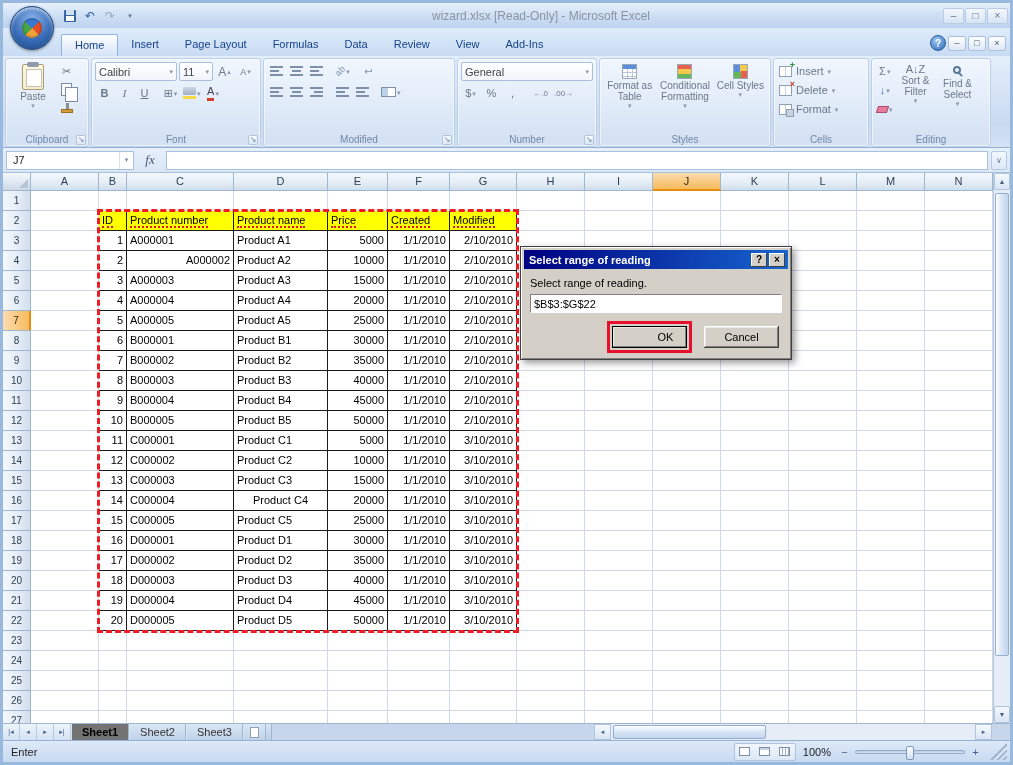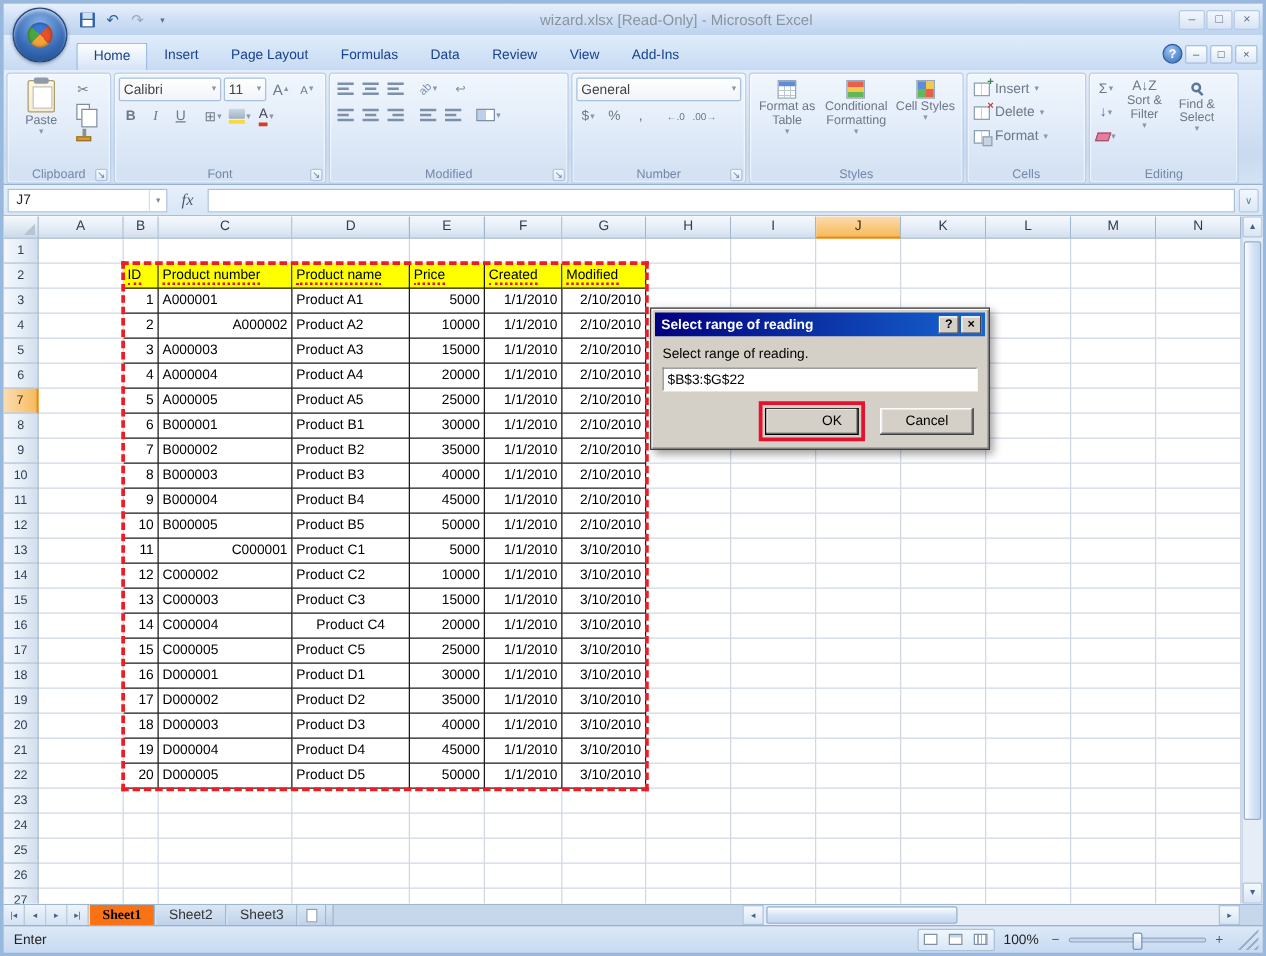--- a/index.html
+++ b/index.html
@@ -137,21 +137,21 @@
   .dlg-input {width:100%; height:19px; border:1px solid; border-color:#808080 #fff #fff #808080; background:#fff; font-size:11px; padding:0 3px; font-family:"Liberation Sans",sans-serif; outline:none; color:#000;}
   .dlg-buttons {display:flex; justify-content:flex-end; gap:17px; margin-top:13px; padding-right:3px;}
   .win-btn {width:75px; height:22px; border:0; background:#d4d0c8; font-size:11px; color:#000; font-family:"Liberation Sans",sans-serif;
         box-shadow:inset -1px -1px 0 #404040, inset 1px 1px 0 #fff, inset -2px -2px 0 #808080, inset 2px 2px 0 #ece9e2;}
   .win-btn.ok {outline:3px solid #e8112d; outline-offset:2px; box-shadow:inset 0 0 0 1px #000, inset -2px -2px 0 #808080, inset 2px 2px 0 #ece9e2;padding-left:32px;}
 
   
   .sheetbar {height:17px; flex:none; background:#c6d7ec; border-top:1px solid #9eb6ce; display:flex; align-items:stretch;}
   .snav {width:17px; display:flex; align-items:center; justify-content:center; font-size:7px; color:#44618c; background:linear-gradient(#eef4fb,#d4e2f2); border-right:1px solid #b9cbe0;}
   .stab {padding:0 10px; display:flex; align-items:center; color:#333; background:linear-gradient(#dbe7f5,#bfd2e9); border-right:1px solid #9eb6ce; border-left:1px solid #d8e6f4;}
-  .stab.active {background:#f97316; font-weight:bold; color:#000;font-family:Liberation Serif, serif;}
+  .stab.active {background:#737373; font-weight:bold; color:#000;}
   .stab.insert {padding:0 6px;}
   .i-newsheet {width:9px; height:11px; background:#fff; border:1px solid #8fa0b4;}
   .tabsplit {width:6px; background:linear-gradient(#d8e4f3,#bccfe6); border-right:1px solid #9eb6ce;}
   .tabfill {flex:1;}
   .hscroll {width:398px; flex:none; display:flex; align-items:stretch; background:#e6edf6;}
   .sarrow {width:17px; flex:none; display:flex; align-items:center; justify-content:center; font-size:7px; color:#44618c; background:linear-gradient(#f5f9fd,#d8e5f3); border:1px solid #b0c4dc;}
   .htrack {flex:1; position:relative; margin:1px 0;}
   .hthumb {position:absolute; top:0; bottom:0; left:2px; width:42%; background:linear-gradient(#fdfeff,#d7e5f6 50%,#c3d6ee); border:1px solid #93aed0; border-radius:2px;}
   .corner {width:18px; background:#c6d7ec;}
 
@@ -682,21 +682,21 @@
           <div class="gcell" style="width: 68px;"></div>
           <div class="gcell" style="width: 68px;"></div>
           <div class="gcell" style="width: 68px;"></div>
           <div class="gcell" style="width: 68px;"></div>
           <div class="gcell" style="width: 68px;"></div>
         </div>
         <div class="grow">
           <div class="rhdr">13</div>
           <div class="gcell" style="width: 68px;"></div>
           <div class="gcell tcell" style="width: 28px; text-align: right;">11</div>
-          <div class="gcell tcell" style="width: 107px; text-align: right;">C000001</div>
+          <div class="gcell tcell" style="width: 107px; text-align: left;">C000001</div>
           <div class="gcell tcell" style="width: 94px; text-align: left;">Product C1</div>
           <div class="gcell tcell" style="width: 60px; text-align: right;">5000</div>
           <div class="gcell tcell" style="width: 62px; text-align: right;">1/1/2010</div>
           <div class="gcell tcell" style="width: 67px; text-align: right;">3/10/2010</div>
           <div class="gcell" style="width: 68px;"></div>
           <div class="gcell" style="width: 68px;"></div>
           <div class="gcell" style="width: 68px;"></div>
           <div class="gcell" style="width: 68px;"></div>
           <div class="gcell" style="width: 68px;"></div>
           <div class="gcell" style="width: 68px;"></div>

